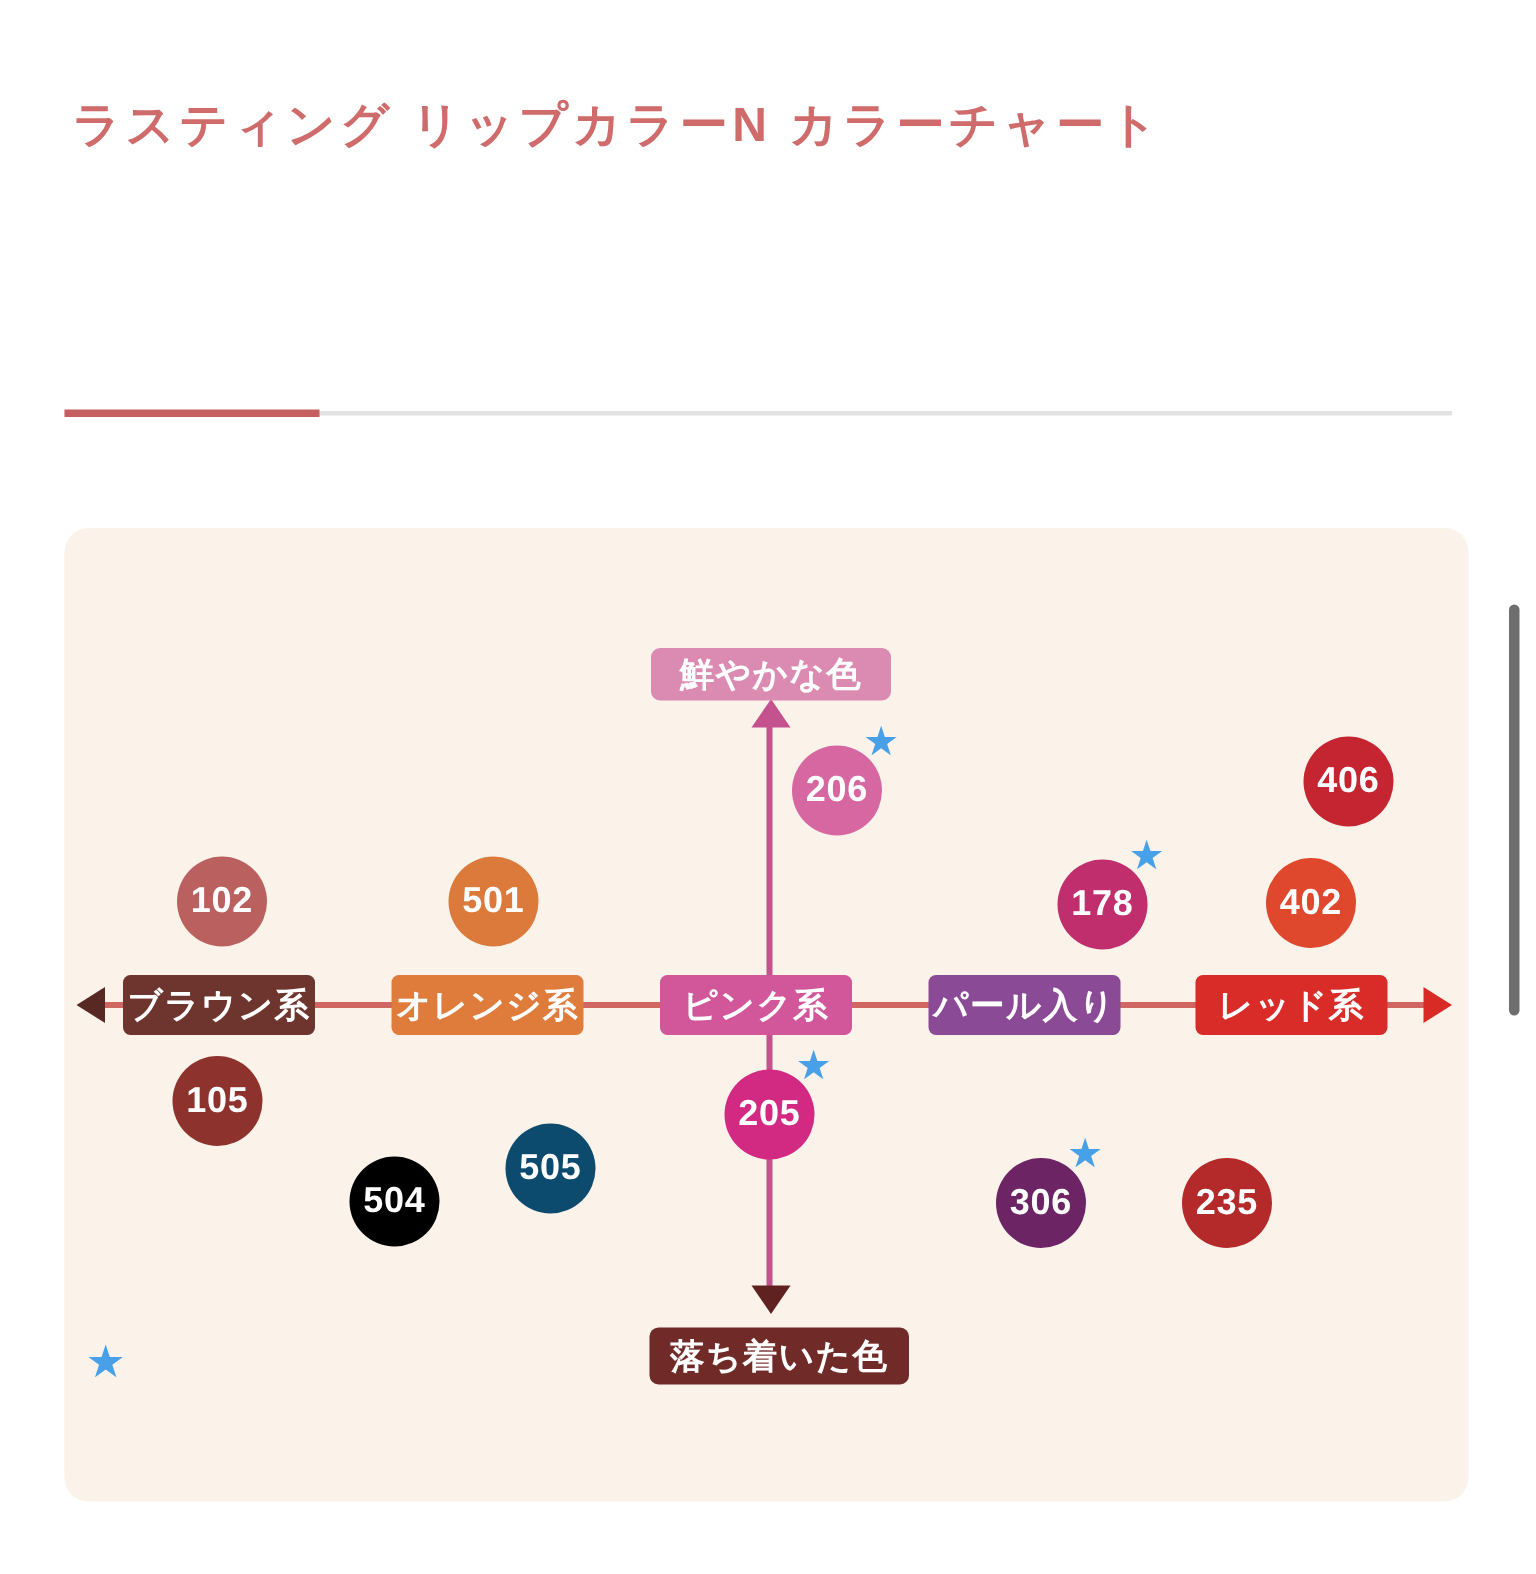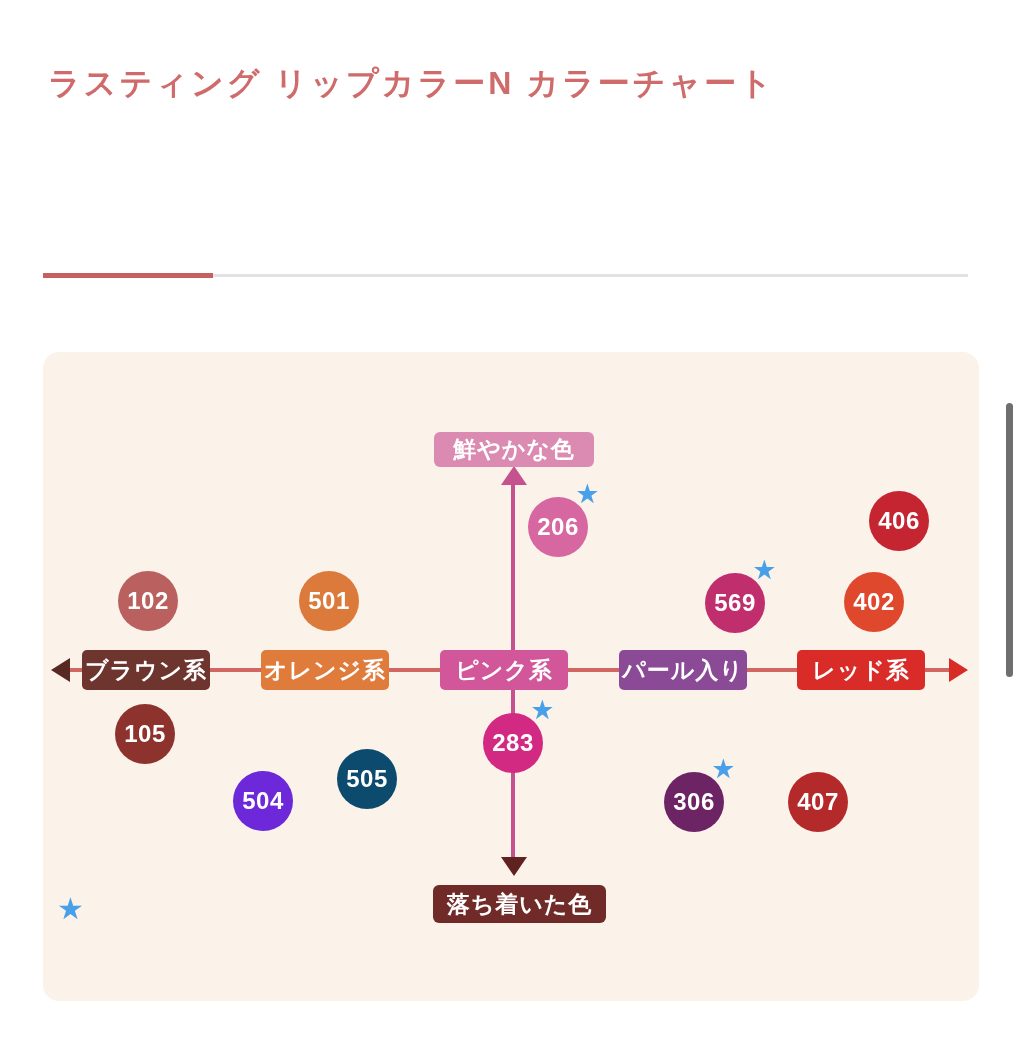--- a/index.html
+++ b/index.html
@@ -110,50 +110,50 @@
     <div id="shade-circles">
         <div class="shade" style="left: 75px; top: 219px; background: rgb(186, 97, 96);">
           <span>102</span>
         </div>
         <div class="shade" style="left: 72px; top: 352px; background: rgb(142, 50, 45);">
           <span>105</span>
         </div>
         <div class="shade" style="left: 256px; top: 219px; background: rgb(220, 122, 59);">
           <span>501</span>
         </div>
-        <div class="shade" style="left: 190px; top: 419px; background: #6d28d9;">
+        <div class="shade" style="left: 190px; top: 419px; background: #000000;">
           <span>504</span>
         </div>
         <div class="shade" style="left: 294px; top: 397px; background: #0c4a6e;">
           <span>505</span>
         </div>
         <div class="shade" style="left: 485px; top: 145px; background: rgb(214, 103, 161);">
           <span>206</span>
           <span class="pearl-star">★</span>
         </div>
         <div class="shade" style="left: 440px; top: 361px; background: rgb(210, 42, 130);">
-          <span>283</span>
+          <span>205</span>
           <span class="pearl-star">★</span>
         </div>
         <div class="shade" style="left: 662px; top: 221px; background: rgb(192, 46, 110);">
-          <span>569</span>
+          <span>178</span>
           <span class="pearl-star">★</span>
         </div>
         <div class="shade" style="left: 621px; top: 420px; background: rgb(108, 36, 101);">
           <span>306</span>
           <span class="pearl-star">★</span>
         </div>
         <div class="shade" style="left: 801px; top: 220px; background: rgb(224, 72, 46);">
           <span>402</span>
         </div>
         <div class="shade" style="left: 826px; top: 139px; background: rgb(196, 37, 49);">
           <span>406</span>
         </div>
         <div class="shade" style="left: 745px; top: 420px; background: rgb(180, 42, 43);">
-          <span>407</span>
+          <span>235</span>
         </div>
       </div>
 
     <div class="legend">
       <span class="legend-star">★</span>
     </div>
 
   </div>
 
   <div class="scrollbar-thumb"></div>

